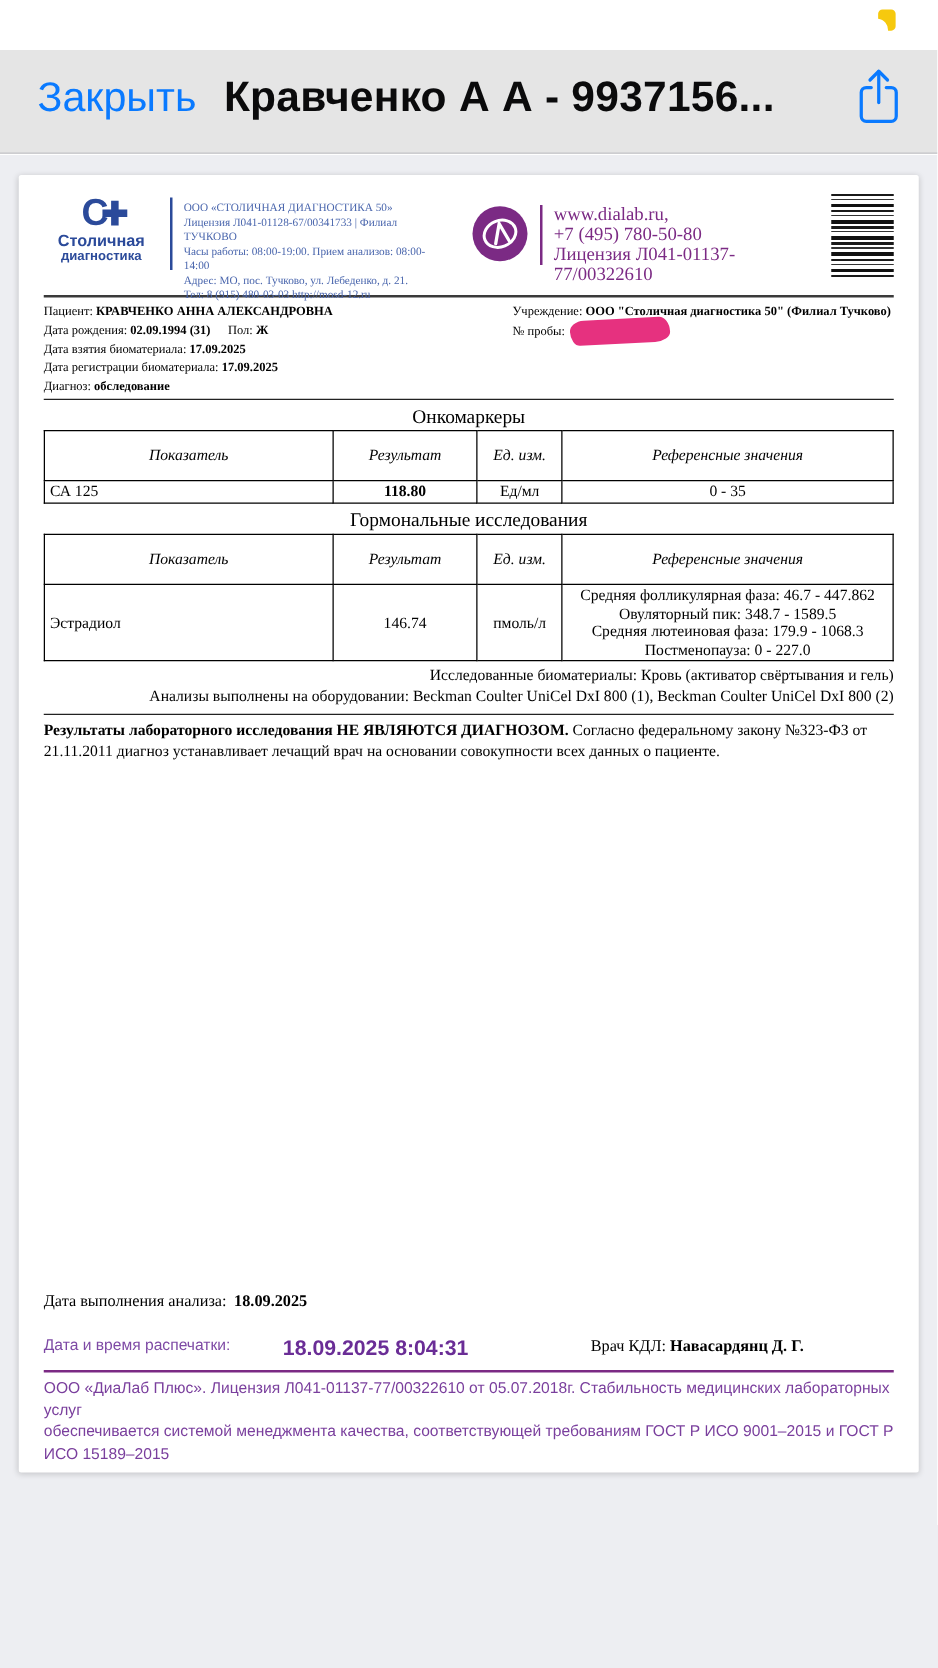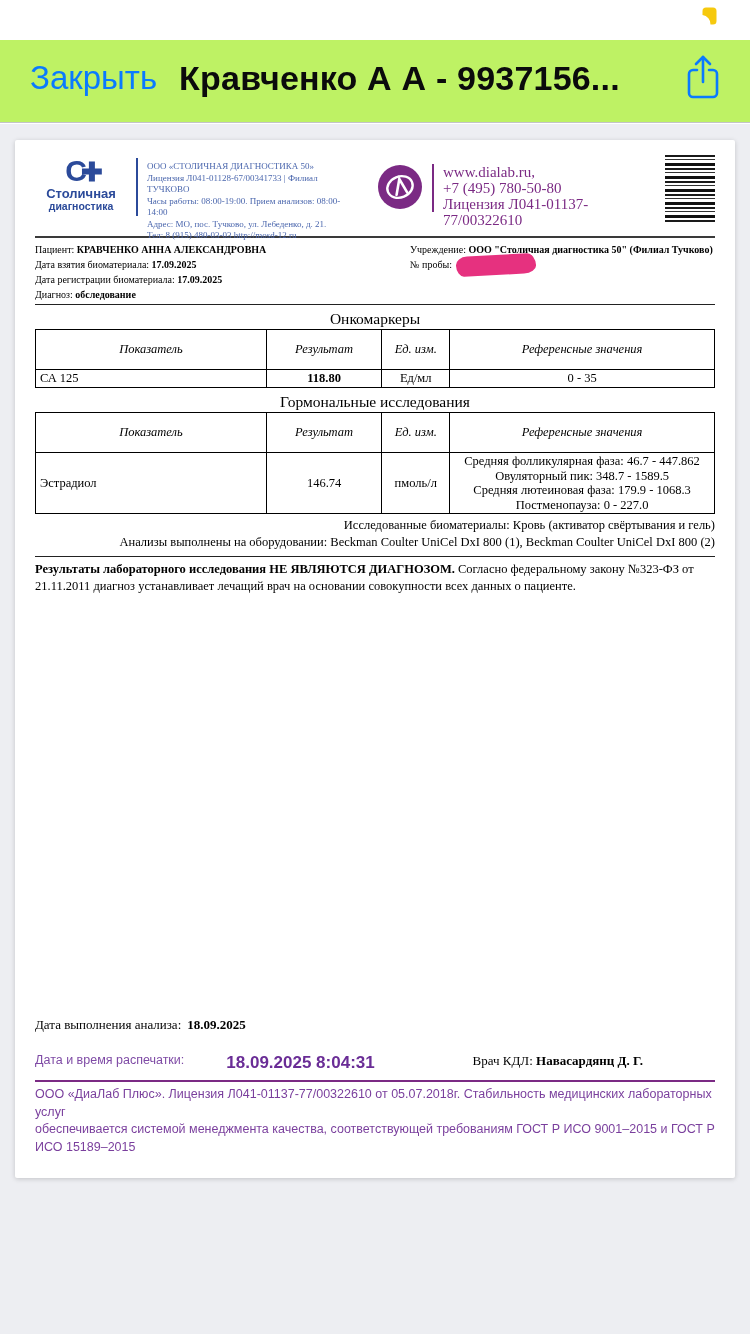--- a/index.html
+++ b/index.html
@@ -4,21 +4,21 @@
 <style>
   * { margin:0; padding:0; box-sizing:border-box; }
   html,body { width:750px; height:1334px; }
   body { font-family:"Liberation Sans", sans-serif; background:#fff; position:relative; overflow:hidden; }
 
   
   .statusbar { height:40px; position:relative; background:#fff; }
   .rec-ind { position:absolute; right:33px; top:7px; }
 
   
-  .navbar { height:83px; background:#bef264; display:flex; align-items:center; border-bottom:1px solid #c3c4c8; padding:0 28px 6px 30px; }
+  .navbar { height:83px; background:#e5e5e5; display:flex; align-items:center; border-bottom:1px solid #c3c4c8; padding:0 28px 6px 30px; }
   .close-btn { font-family:"Liberation Sans",sans-serif; background:none; border:none; color:#0a7aff; font-size:33px; cursor:pointer; flex:0 0 auto; }
   .nav-title { font-size:34px; font-weight:600; color:#0b0b0c; margin-left:22px; flex:1 1 auto; white-space:nowrap; overflow:hidden; letter-spacing:.2px; }
   .share-btn { background:none; border:none; cursor:pointer; flex:0 0 auto; padding:0; margin-left:10px; }
 
   
   .viewer { position:absolute; top:124px; left:0; right:0; bottom:0; background:#edeef2; }
   .page { position:absolute; left:15px; top:16px; width:720px; height:1038px; background:#fff; border-radius:2px;
           box-shadow:0 1px 5px rgba(0,0,0,.18); padding:14px 20px 0 20px; font-family:"Liberation Serif", serif; color:#000; }
 
   
@@ -61,21 +61,21 @@
   td.result-bold { font-weight:bold; }
   .ref-line { line-height:14.5px; }
   .col-name { width:34%; } .col-res { width:17%; } .col-unit { width:10%; } .col-ref { width:39%; }
 
   
   .notes { text-align:right; font-size:12.5px; line-height:16.5px; margin-top:3px; }
   .thin-rule { border-top:1.5px solid #222; margin-top:6px; }
   .disclaimer { font-size:12.5px; line-height:16.5px; margin-top:4px; }
 
   
-  .page-bottom { position:absolute; left:20px; right:20px; bottom:22px; }
+  .page-bottom { position:absolute; left:20px; right:20px; bottom:6px; }
   .analysis { font-size:13px; margin-bottom:20px; }
   .analysis b { margin-left:6px; }
   .print-row { display:flex; align-items:flex-start; }
   .pr-label { font-family:"Liberation Sans",sans-serif; color:#7e4aa5; font-size:12.5px; }
   .pr-value { font-family:"Liberation Sans",sans-serif; color:#6a2d96; font-weight:bold; font-size:17px; margin-left:42px; }
   .pr-right { margin-left:auto; margin-right:72px; font-size:13px; }
   .purple-rule { border-top:2px solid #7b2a84; margin-top:7px; }
   .footer-lines { font-family:"Liberation Sans",sans-serif; color:#7a3f9d; font-size:12.5px; line-height:17.5px; margin-top:4px; }
 </style>
 </head>
@@ -130,20 +130,21 @@
         <div>Лицензия Л041-01137-77/00322610</div>
       </div>
       <div class="barcode"></div>
     </div>
 
     <div class="hdr-rule"></div>
 
     <div class="patient">
       <div class="pcol-left">
         <div><span>Пациент:</span> <b>КРАВЧЕНКО АННА АЛЕКСАНДРОВНА</b></div>
+        <div><span>Дата рождения:</span> <b>02.09.1994 (31)</b><span class="sex-pair"><span>Пол:</span> <b>Ж</b></span></div>
         <div><span>Дата взятия биоматериала:</span> <b>17.09.2025</b></div>
         <div><span>Дата регистрации биоматериала:</span> <b>17.09.2025</b></div>
         <div><span>Диагноз:</span> <b>обследование</b></div>
       </div>
       <div class="pcol-right">
         <div><span>Учреждение:</span> <b>ООО "Столичная диагностика 50" (Филиал Тучково)</b></div>
         <div><span>№ пробы:</span><span class="redaction"></span></div>
       </div>
     </div>
     <div class="diag-rule"></div>

